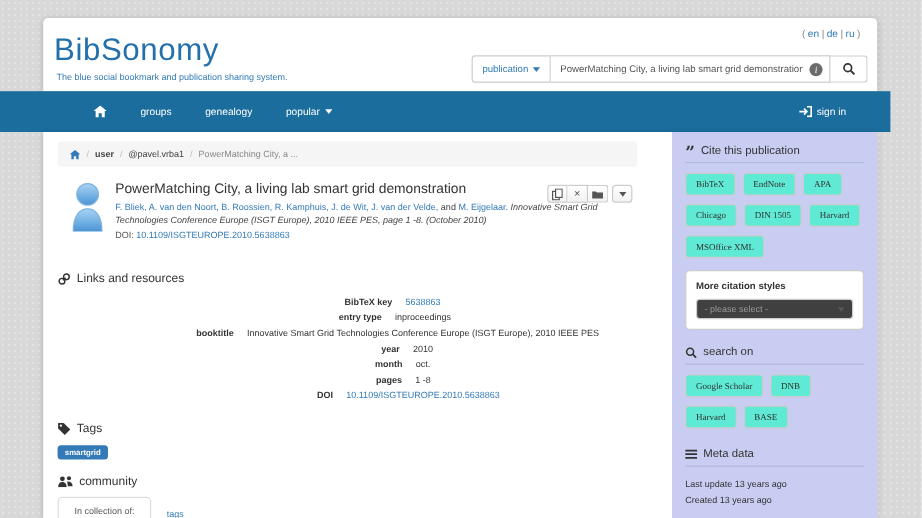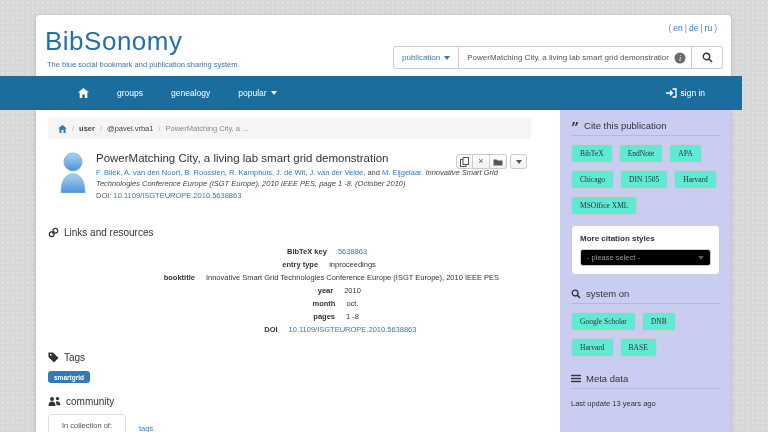--- a/index.html
+++ b/index.html
@@ -123,21 +123,21 @@
   .btn-wrap { display:flex; flex-wrap:wrap; gap:6px; row-gap:7px; }
   .sb-btn {
     background:#5eead4; border:1px solid #ccc; border-radius:3px;
     font-size:7.5px; color:#333; padding:4px 8px; cursor:pointer; white-space:nowrap;font-family:Liberation Serif, serif;
   }
   .more-box { margin-top:10px; background:#fff; border:1px solid #ccc; border-radius:4px; padding:8px; }
   .more-title { font-size:8px; font-weight:bold; color:#333; }
   .fake-select {
     margin-top:6px; border:1px solid #ccc; border-radius:3px; height:17px;
     display:flex; align-items:center; justify-content:space-between; padding:0 6px;
-    font-size:7.5px; color:#999; cursor:pointer; background:#000000;
+    font-size:7.5px; color:#999; cursor:pointer; background:#404040;
   }
   .search-on { margin-top:13px; }
   .meta-section { margin-top:16px; }
   .meta-line { font-size:7.5px; color:#333; line-height:13px; }
 
   svg { display:block; }
 </style>
 </head>
 <body>
 
@@ -398,21 +398,21 @@
       </div>
 
       <div class="search-on">
         <div class="sb-heading">
           <span>
             <svg width="10" height="10" viewBox="0 0 11 11">
                 <circle cx="4.5" cy="4.5" r="3.2" fill="none" stroke="#333" stroke-width="1.4"></circle>
                 <line x1="7" y1="7" x2="10" y2="10" stroke="#333" stroke-width="1.6"></line>
               </svg>
           </span>
-          <span>system on</span>
+          <span>search on</span>
         </div>
         <div class="sb-divider"></div>
         <div class="btn-wrap">
           <button class="sb-btn">Google Scholar</button>
           <button class="sb-btn">DNB</button>
           <button class="sb-btn">Harvard</button>
           <button class="sb-btn">BASE</button>
         </div>
       </div>
 
@@ -422,18 +422,19 @@
             <svg width="10" height="9" viewBox="0 0 10 9">
                 <line x1="0" y1="1.5" x2="10" y2="1.5" stroke="#333" stroke-width="1.4"></line>
                 <line x1="0" y1="4.5" x2="10" y2="4.5" stroke="#333" stroke-width="1.4"></line>
                 <line x1="0" y1="7.5" x2="10" y2="7.5" stroke="#333" stroke-width="1.4"></line>
               </svg>
           </span>
           <span>Meta data</span>
         </div>
         <div class="sb-divider"></div>
         <div class="meta-line">Last update 13 years ago</div>
+        <div class="meta-line">Created 13 years ago</div>
       </div>
 
     </div>
   </div>
 
 </div>
 
 </body></html>

